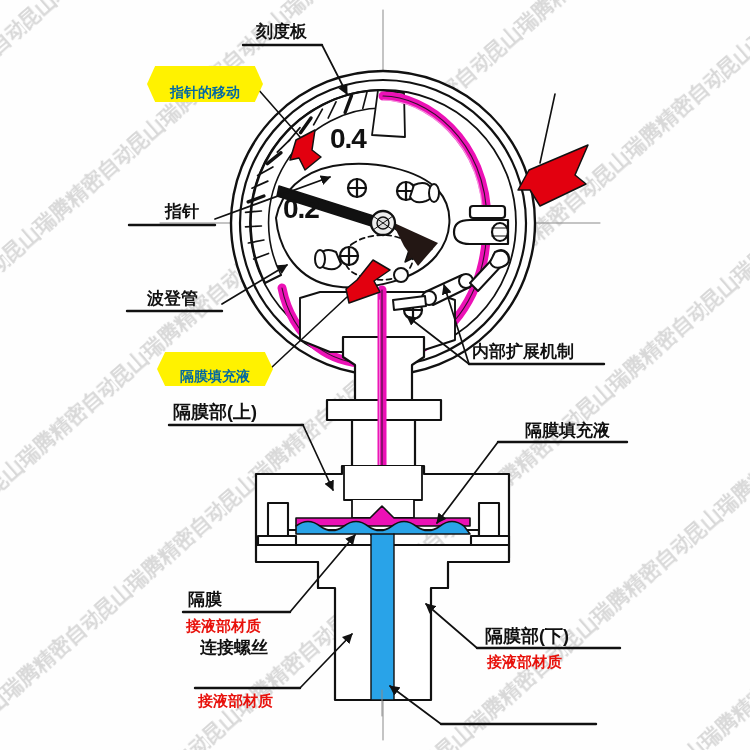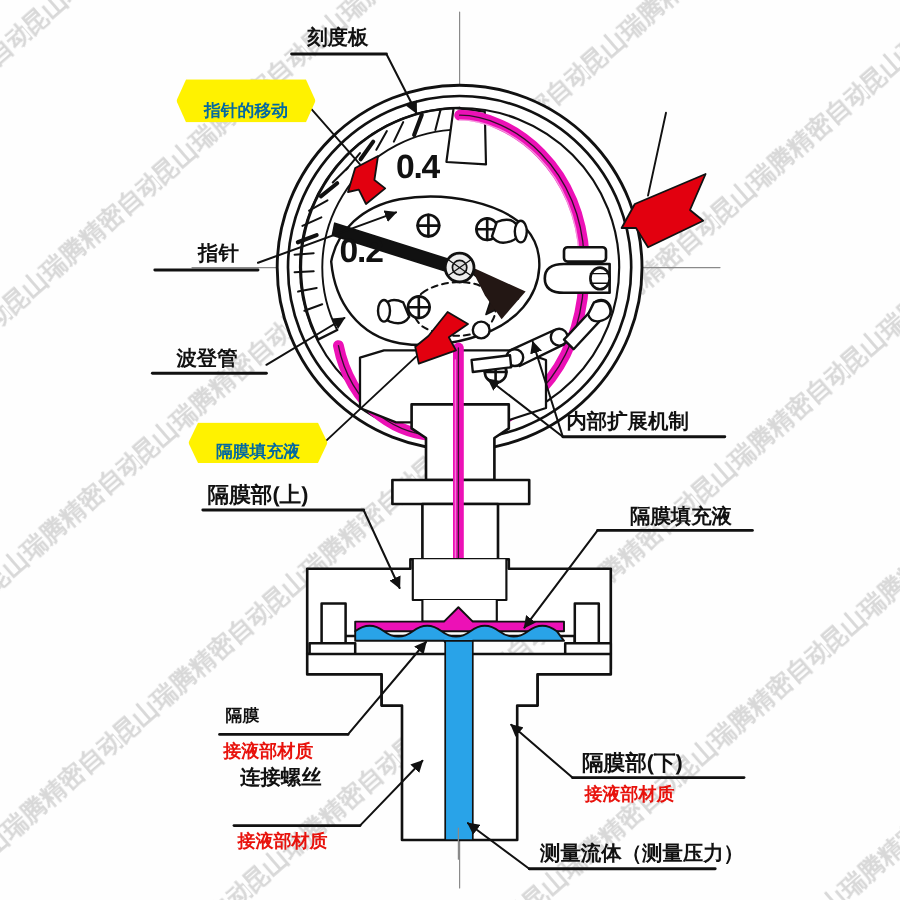--- a/index.html
+++ b/index.html
@@ -265,25 +265,24 @@
     <div class="lbl" style="left:137px;top:200px;font-size:17px;margin-left:28px;">指针</div>
 
     <div class="lbl" style="left:131px;top:287px;font-size:17px;margin-left:16px;">波登管</div>
 
     <div class="lbl" style="left:472px;top:340px;font-size:17px;text-align:center;">内部扩展机制</div>
 
     <div class="lbl" style="left:173px;top:400px;font-size:18px;">隔膜部(上)</div>
 
     <div class="lbl" style="left:525px;top:419px;font-size:17px;">隔膜填充液</div>
 
-    <div class="lbl" style="left:188px;top:588px;font-size:14px;">隔膜</div>
+    <div class="lbl" style="left:188px;top:588px;font-size:17px;">隔膜</div>
     <div class="lbl red" style="left:186px;top:617px;font-size:15px;">接液部材质</div>
 
     <div class="lbl" style="left:200px;top:636px;font-size:17px;">连接螺丝</div>
     <div class="lbl red" style="left:198px;top:692px;font-size:15px;">接液部材质</div>
 
     <div class="lbl" style="left:485px;top:624px;font-size:18px;">隔膜部(下)</div>
     <div class="lbl red" style="left:487px;top:653px;font-size:15px;">接液部材质</div>
 
-    <div class="lbl" style="left:450px;top:700px;font-size:17px;">测量流体（测量压力）</div>
   </div>
 
 </div>
 
 </body></html>

